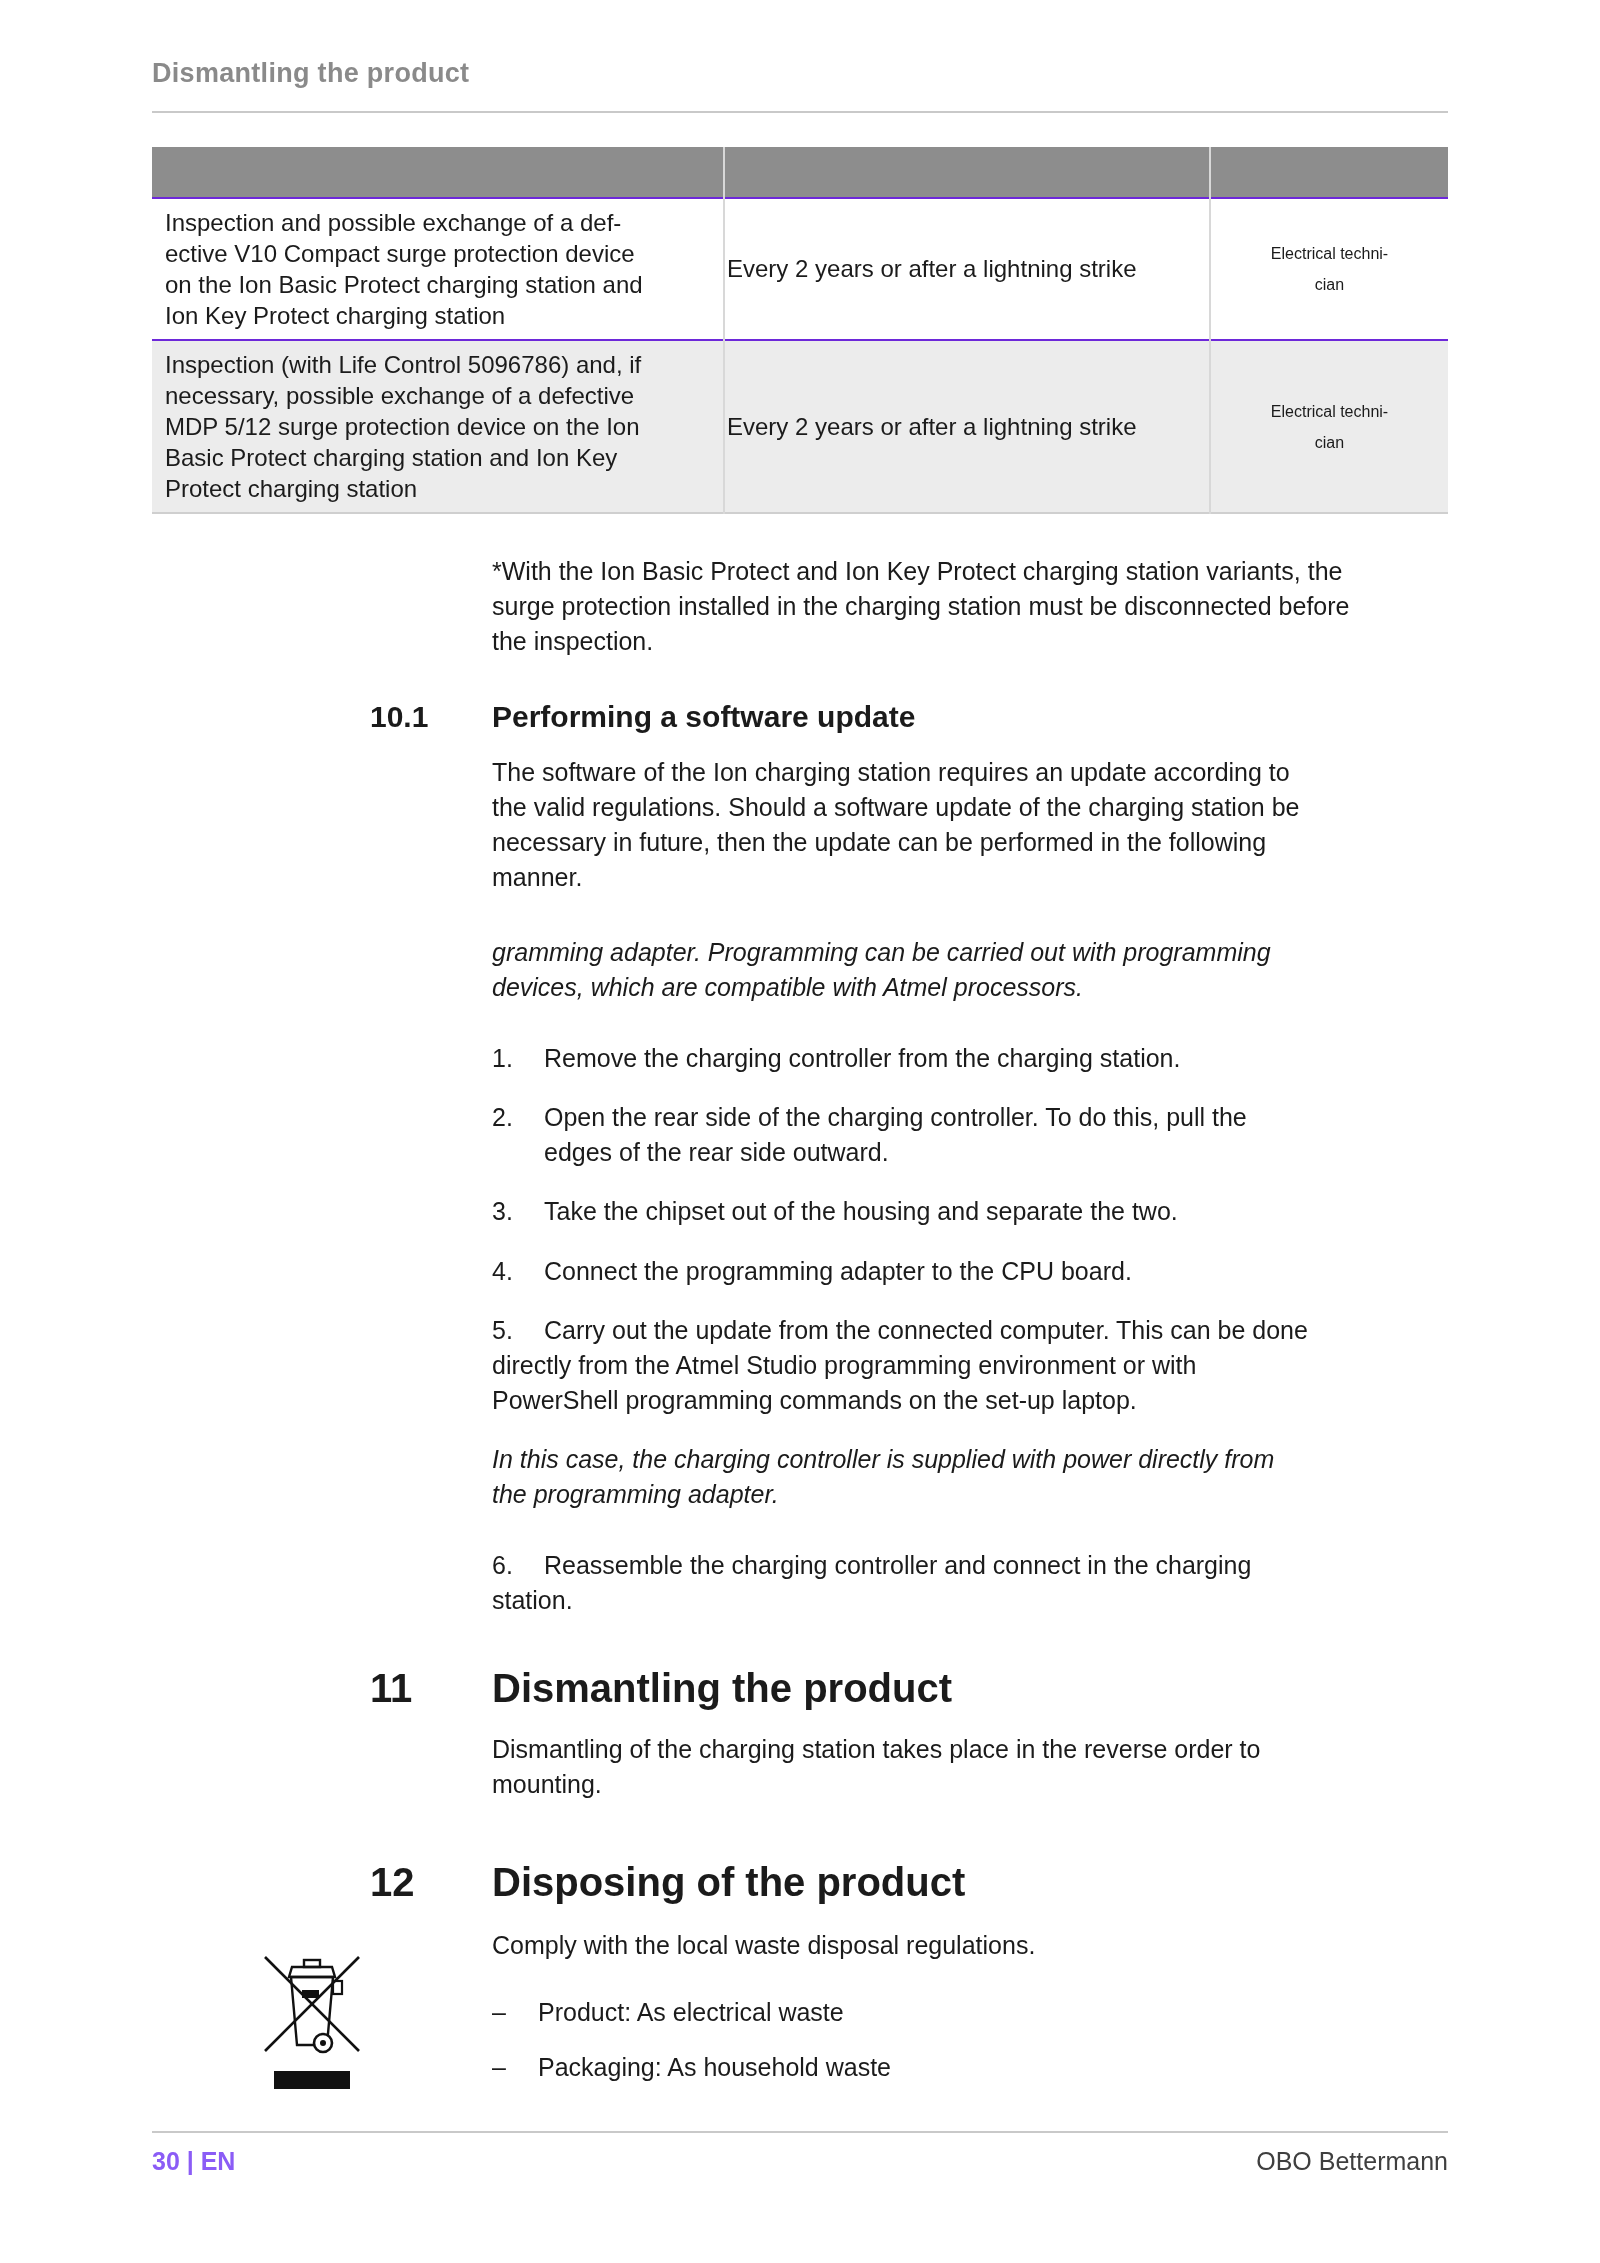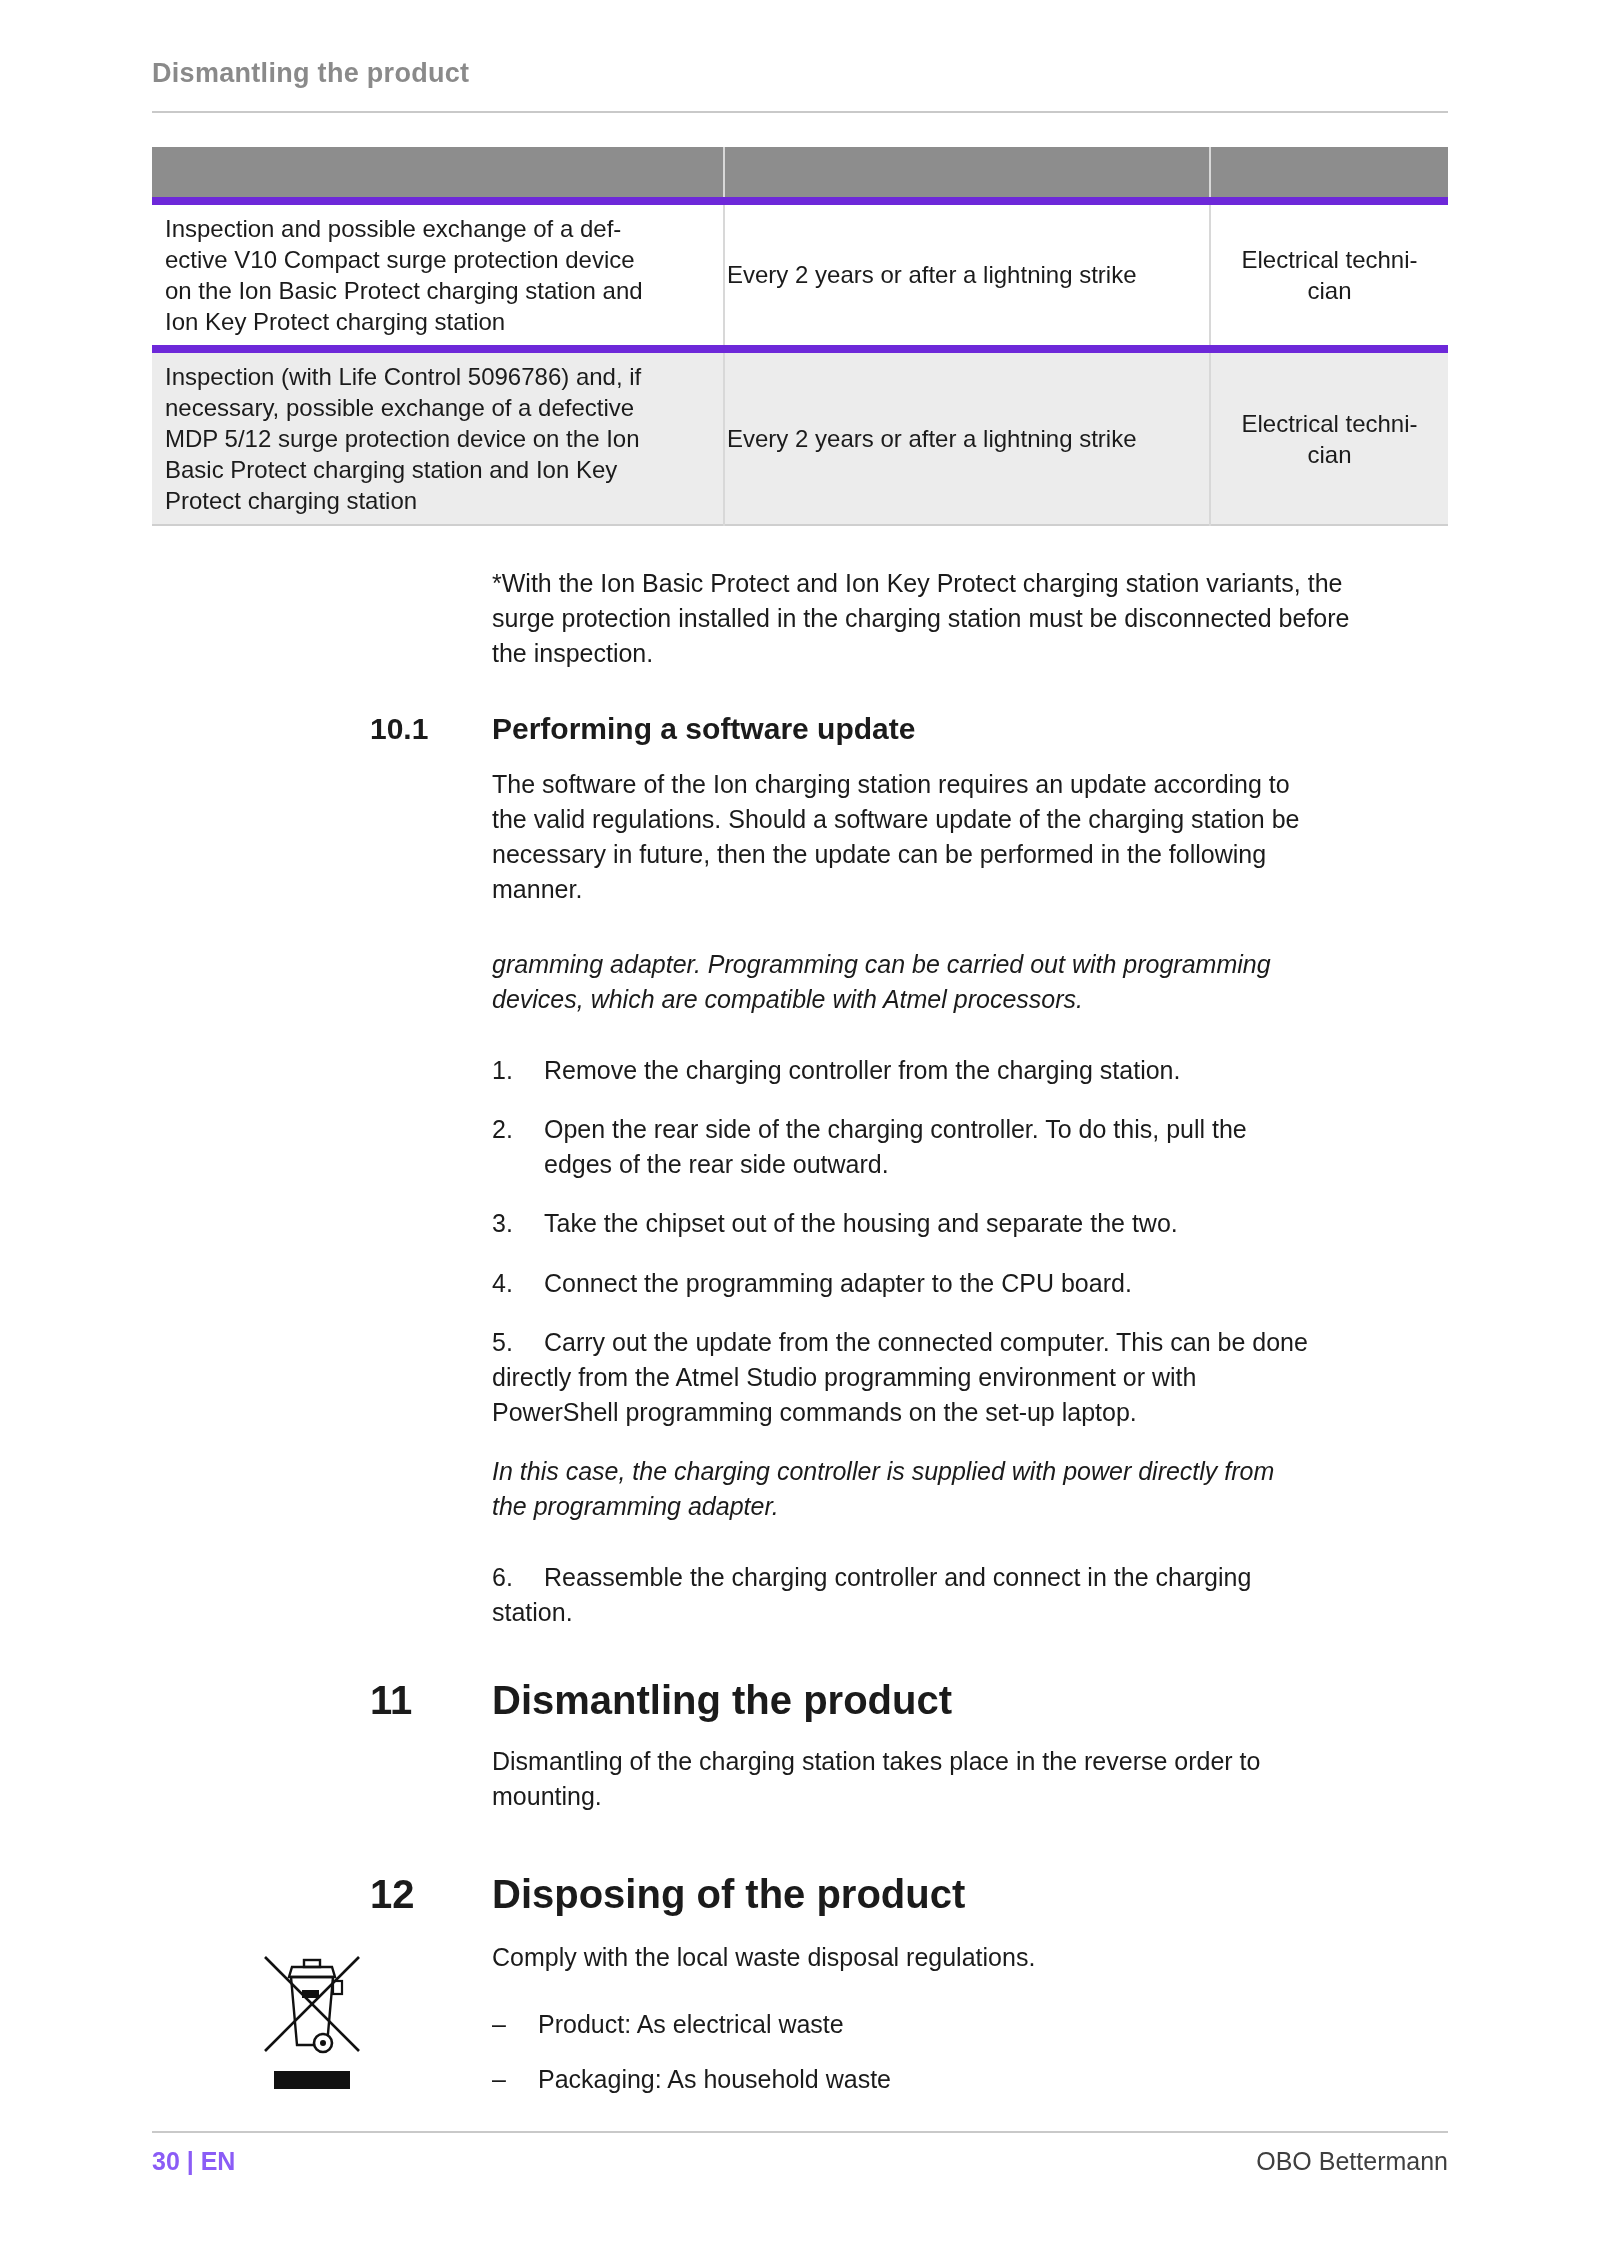--- a/index.html
+++ b/index.html
@@ -8,29 +8,29 @@
     font-family:"Liberation Sans", sans-serif; color:#1b1b1b; overflow:hidden;
   }
   .content { padding:58px 152px 0 152px; }
 
   .runner { font-size:27px; font-weight:bold; color:#8a8a8a; letter-spacing:.3px; }
   .rule   { border-bottom:2px solid #c9c9c9; margin-top:22px; }
 
   table.mtable { border-collapse:collapse; table-layout:fixed; width:1296px; margin-top:34px; }
   table.mtable th { background:#8d8d8d; height:50px; padding:0; border-left:2px solid #d8d8d8; }
   table.mtable th:first-child { border-left:none; }
-  table.mtable tbody tr { border-top:8px solid #6d28d9; }
+  table.mtable tbody tr { border-top:2px solid #6d28d9; }
   table.mtable tbody tr:last-child { border-bottom:2px solid #cfcfcf; }
   table.mtable td { border-left:2px solid #d8d8d8; vertical-align:middle; }
   table.mtable td:first-child { border-left:none; }
   tr.alt td { background:#ececec; }
   td.task   { padding:8px 8px 8px 13px; font-size:24px; line-height:31px; }
   td.task div { white-space:nowrap; }
   td.interval { font-size:24px; white-space:nowrap; padding:4px 2px; }
-  td.person { font-size:24px; line-height:31px; text-align:center; padding:4px 2px; }
+  td.person { font-size:16px; line-height:31px; text-align:center; padding:4px 2px; }
 
   .note { margin:40px 0 0 340px; font-size:25px; line-height:35px; }
   .para { margin-left:340px; font-size:25px; line-height:35px; }
   .para div, .note div, .licont { white-space:nowrap; }
   .italic { font-style:italic; }
 
   .sec { display:flex; margin-left:218px; }
   .sec .num { flex:0 0 122px; }
   .h2 { margin-top:40px; font-size:30px; font-weight:bold; line-height:36px; }
   .h1 { margin-top:46px; font-size:40px; font-weight:bold; line-height:48px;align-items:flex-end; }

